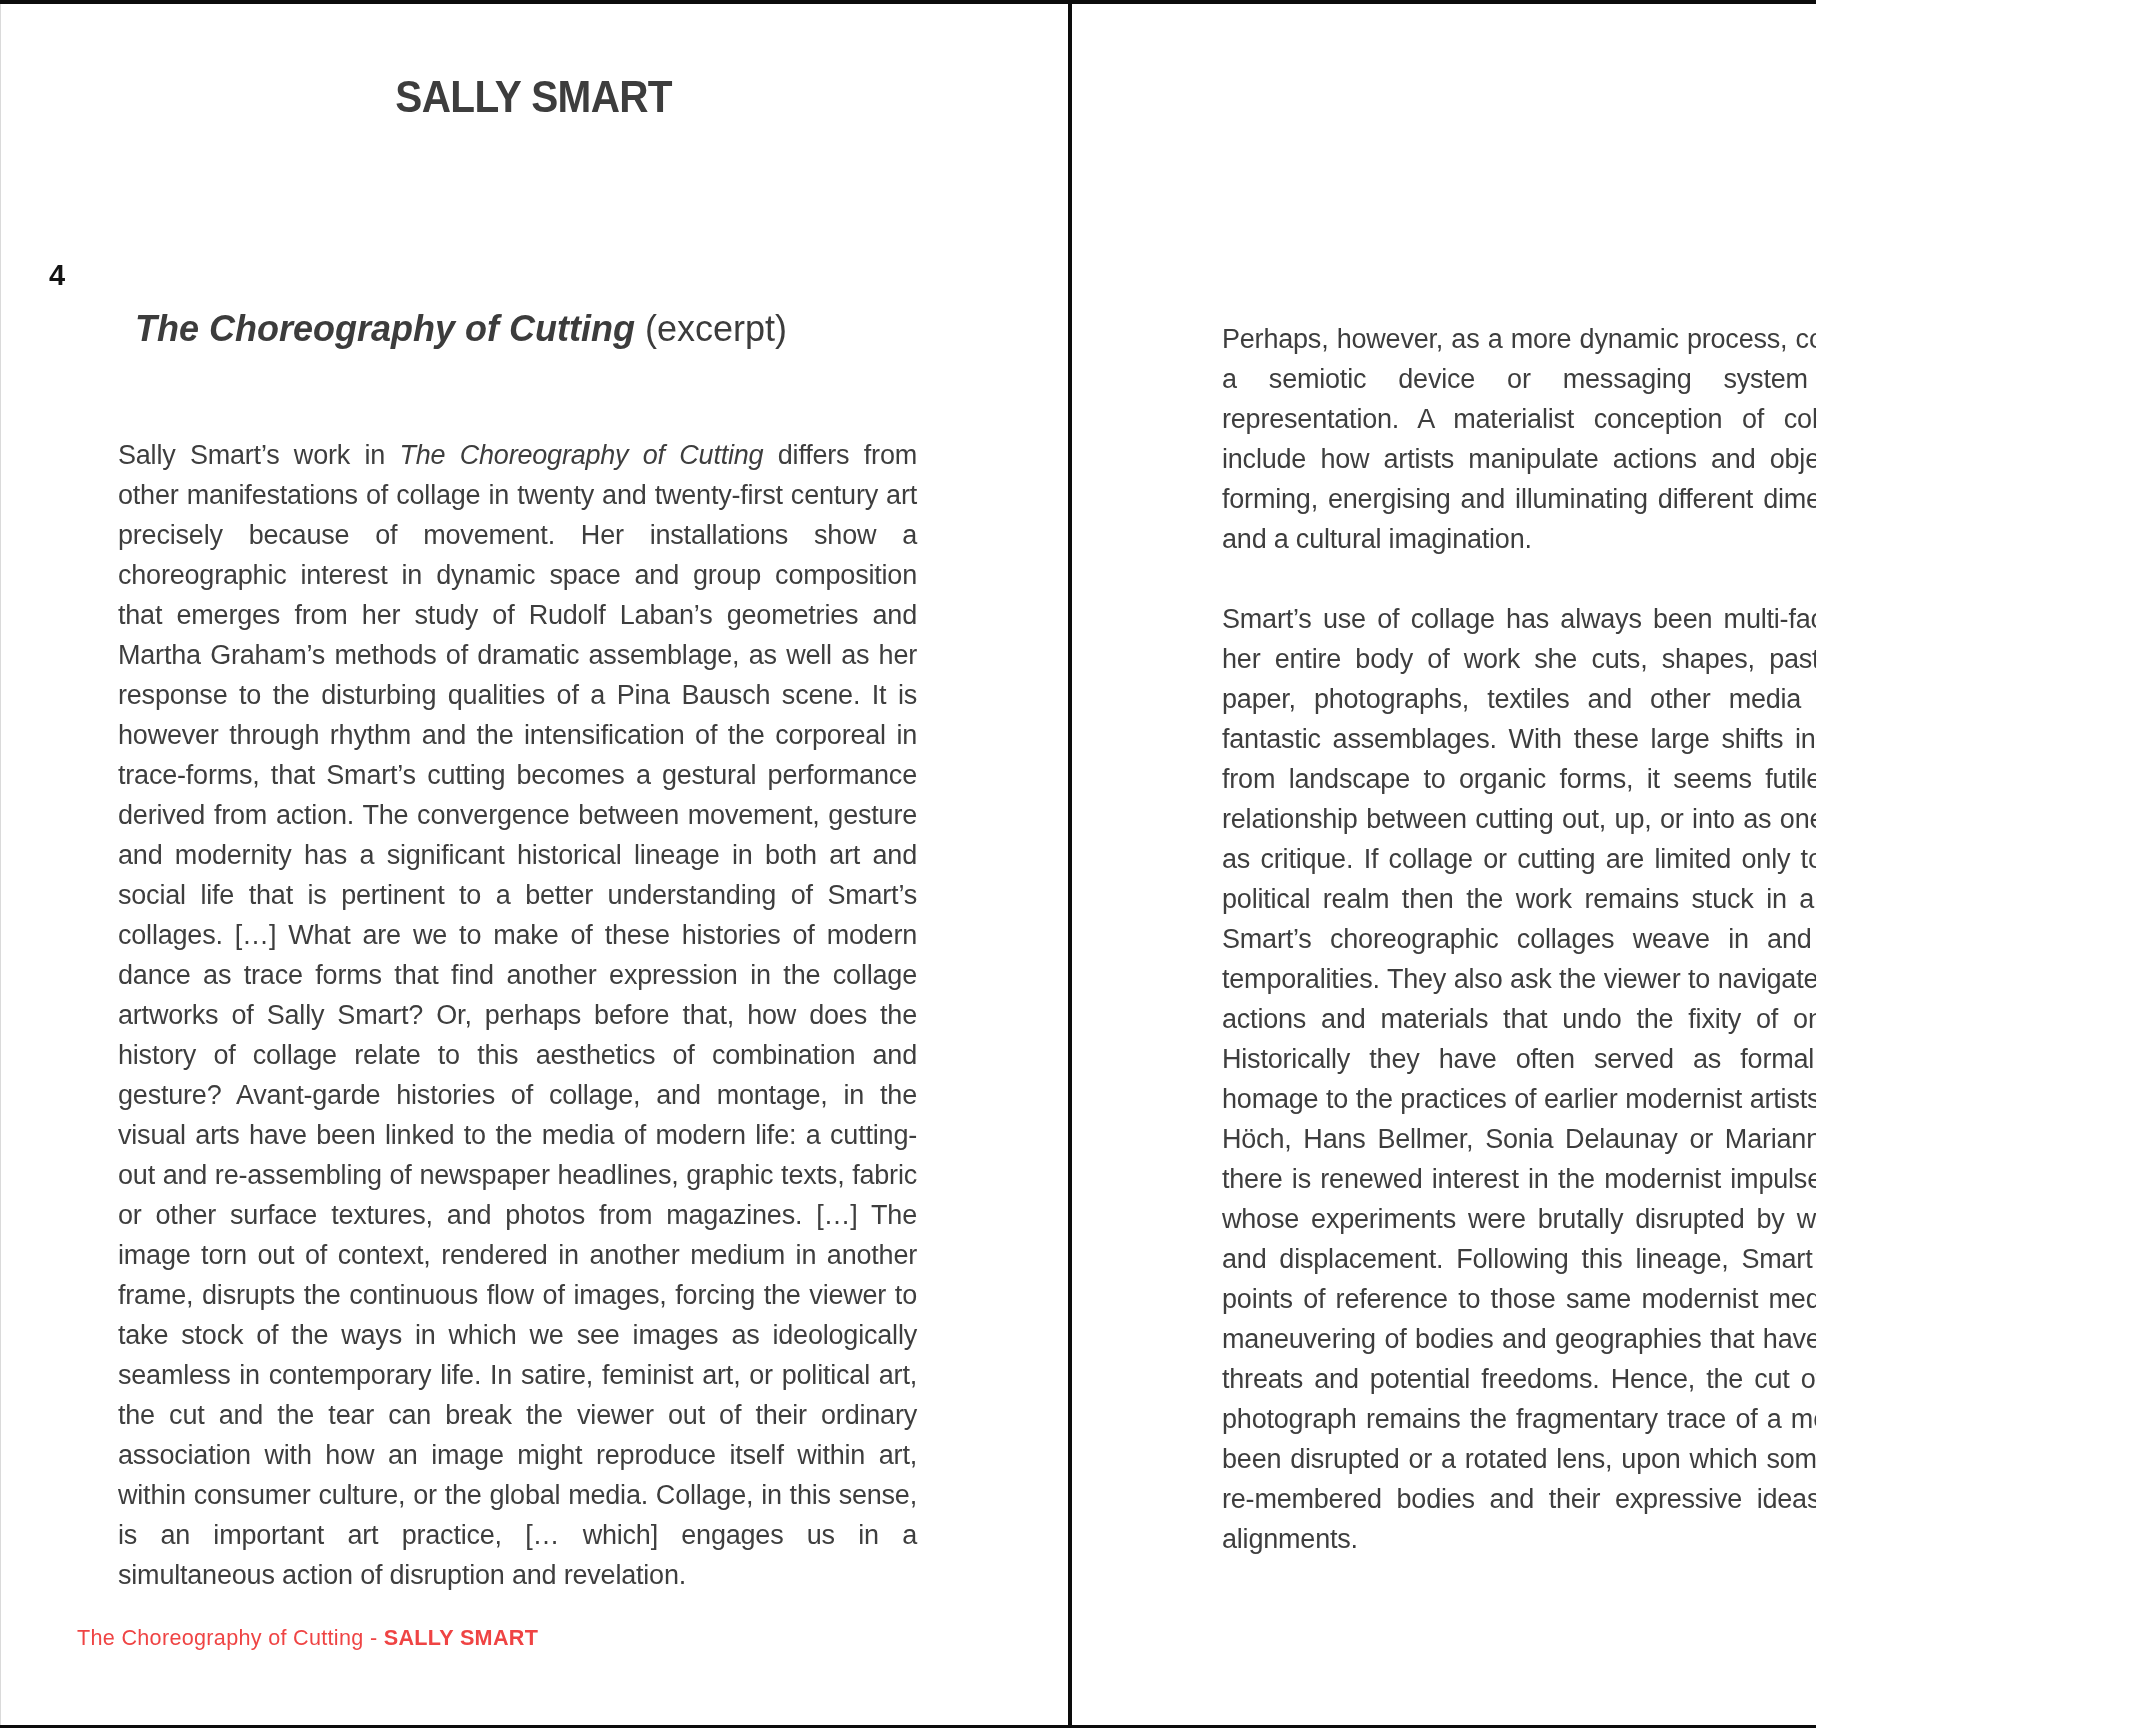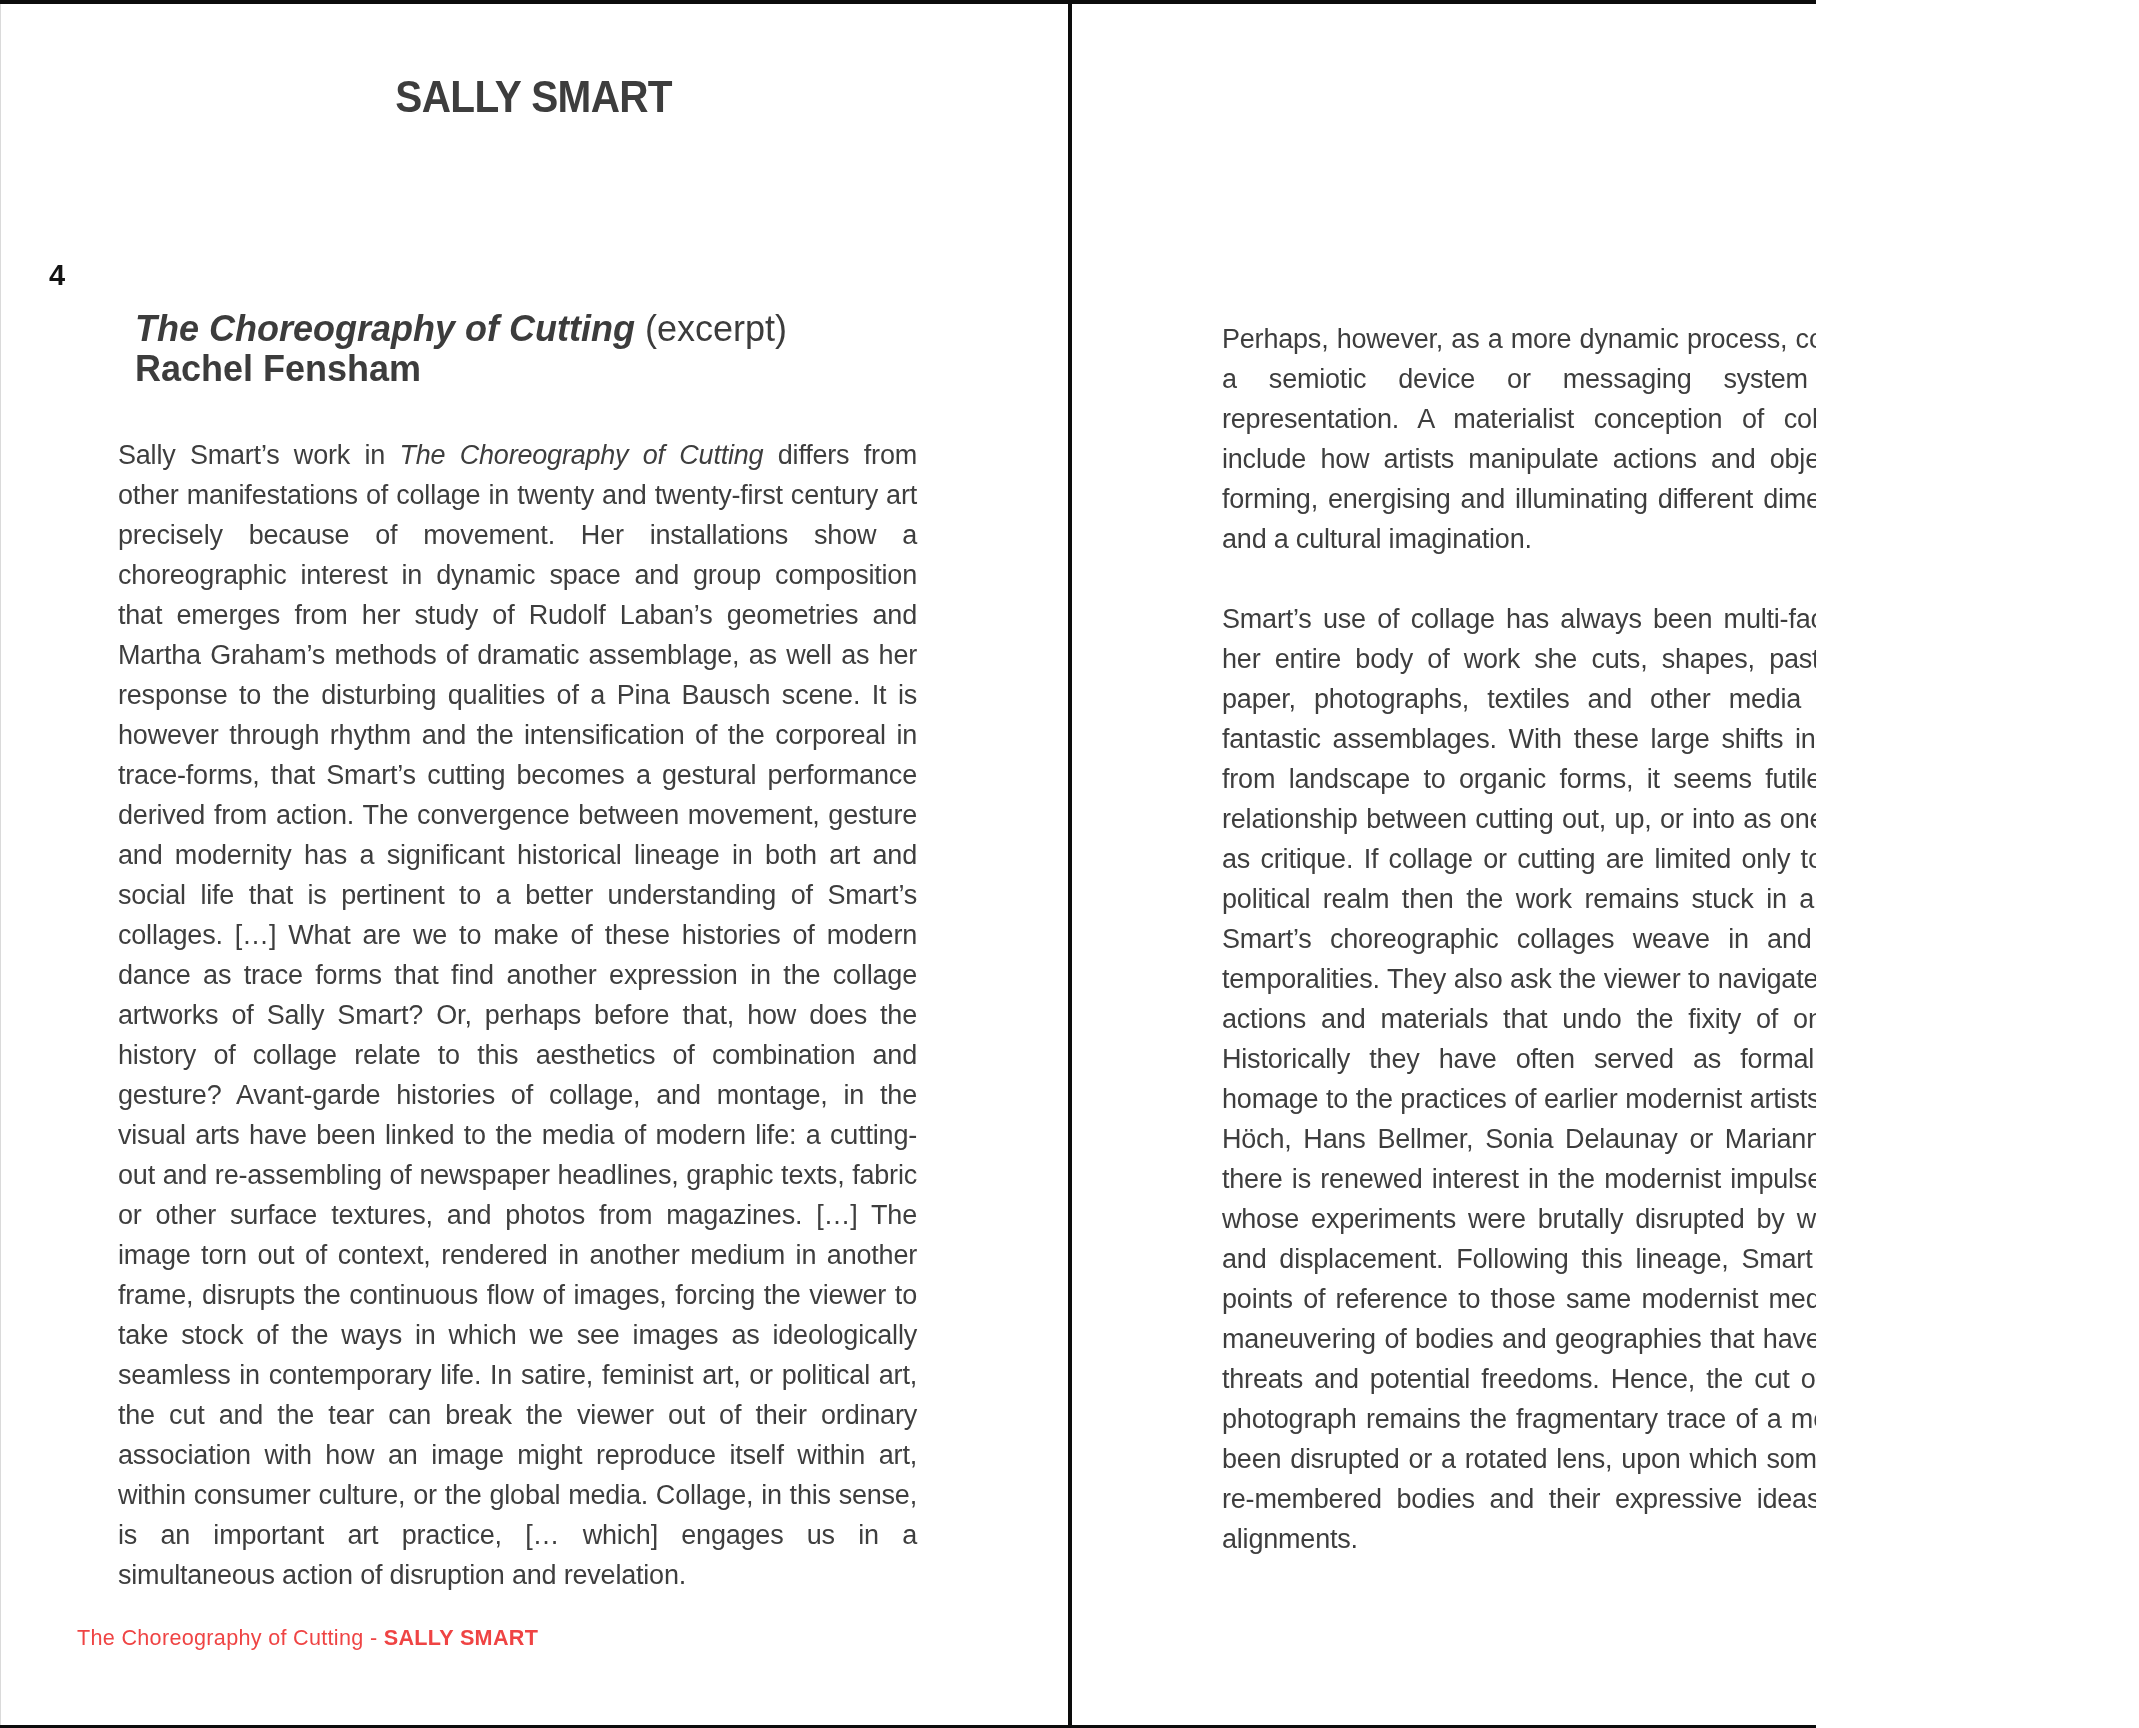--- a/index.html
+++ b/index.html
@@ -73,21 +73,20 @@
   <div class="bottom-rule"></div>
 
   <div class="book-title">
     <span>SALLY SMART</span>
   </div>
 
   <div class="pagenum pagenum-left">4</div>
 
   <div class="essay-heading">
     <div><span class="work-title">The Choreography of Cutting</span><span class="excerpt"> (excerpt)</span></div>
-    <div class="author">Rachel Fensham</div>
   </div>
 
   <div class="bodycol left-body">
     <p><span>Sally Smart’s work in </span><em class="it">The Choreography of Cutting</em><span> differs from other manifestations of collage in twenty and twenty-first century art precisely because of movement. Her installations show a choreographic interest in dynamic space and group composition that emerges from her study of Rudolf Laban’s geometries and Martha Graham’s methods of dramatic assemblage, as well as her response to the disturbing qualities of a Pina Bausch scene. It is however through rhythm and the intensification of the corporeal in trace-forms, that Smart’s cutting becomes a gestural performance derived from action. The convergence between movement, gesture and modernity has a significant historical lineage in both art and social life that is pertinent to a better understanding of Smart’s collages. […] What are we to make of these histories of modern dance as trace forms that find another expression in the collage artworks of Sally Smart? Or, perhaps before that, how does the history of collage relate to this aesthetics of combination and gesture? Avant-garde histories of collage, and montage, in the visual arts have been linked to the media of modern life: a cutting-out and re-assembling of newspaper headlines, graphic texts, fabric or other surface textures, and photos from magazines. […] The image torn out of context, rendered in another medium in another frame, disrupts the continuous flow of images, forcing the viewer to take stock of the ways in which we see images as ideologically seamless in contemporary life. In satire, feminist art, or political art, the cut and the tear can break the viewer out of their ordinary association with how an image might reproduce itself within art, within consumer culture, or the global media. Collage, in this sense, is an important art practice, [… which] engages us in a simultaneous action of disruption and revelation.</span></p>
   </div>
 
   <div class="footer"><span>The Choreography of Cutting - </span><span class="artist">SALLY SMART</span></div>
 
   <div class="pagenum pagenum-right">5</div>
 

